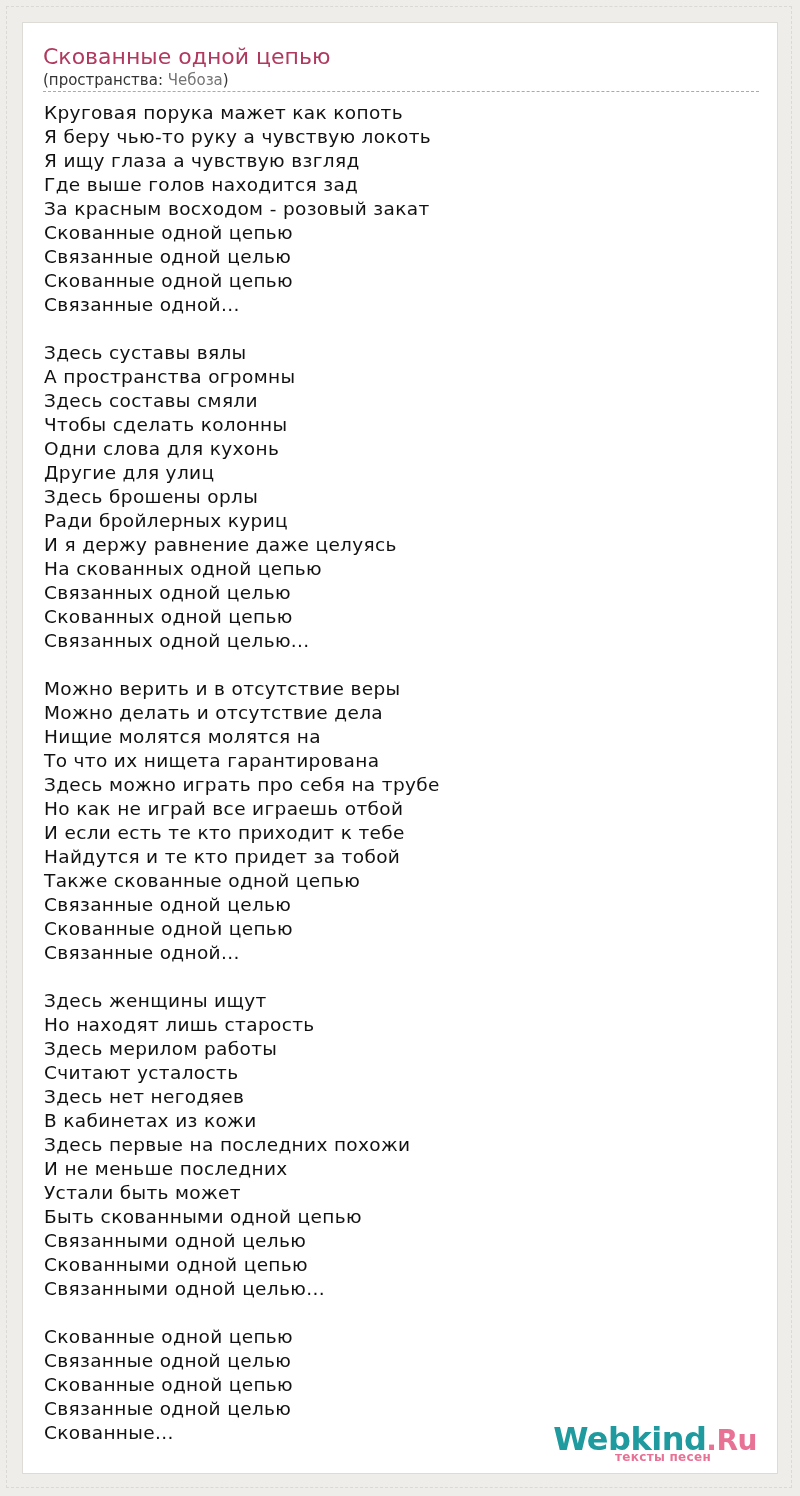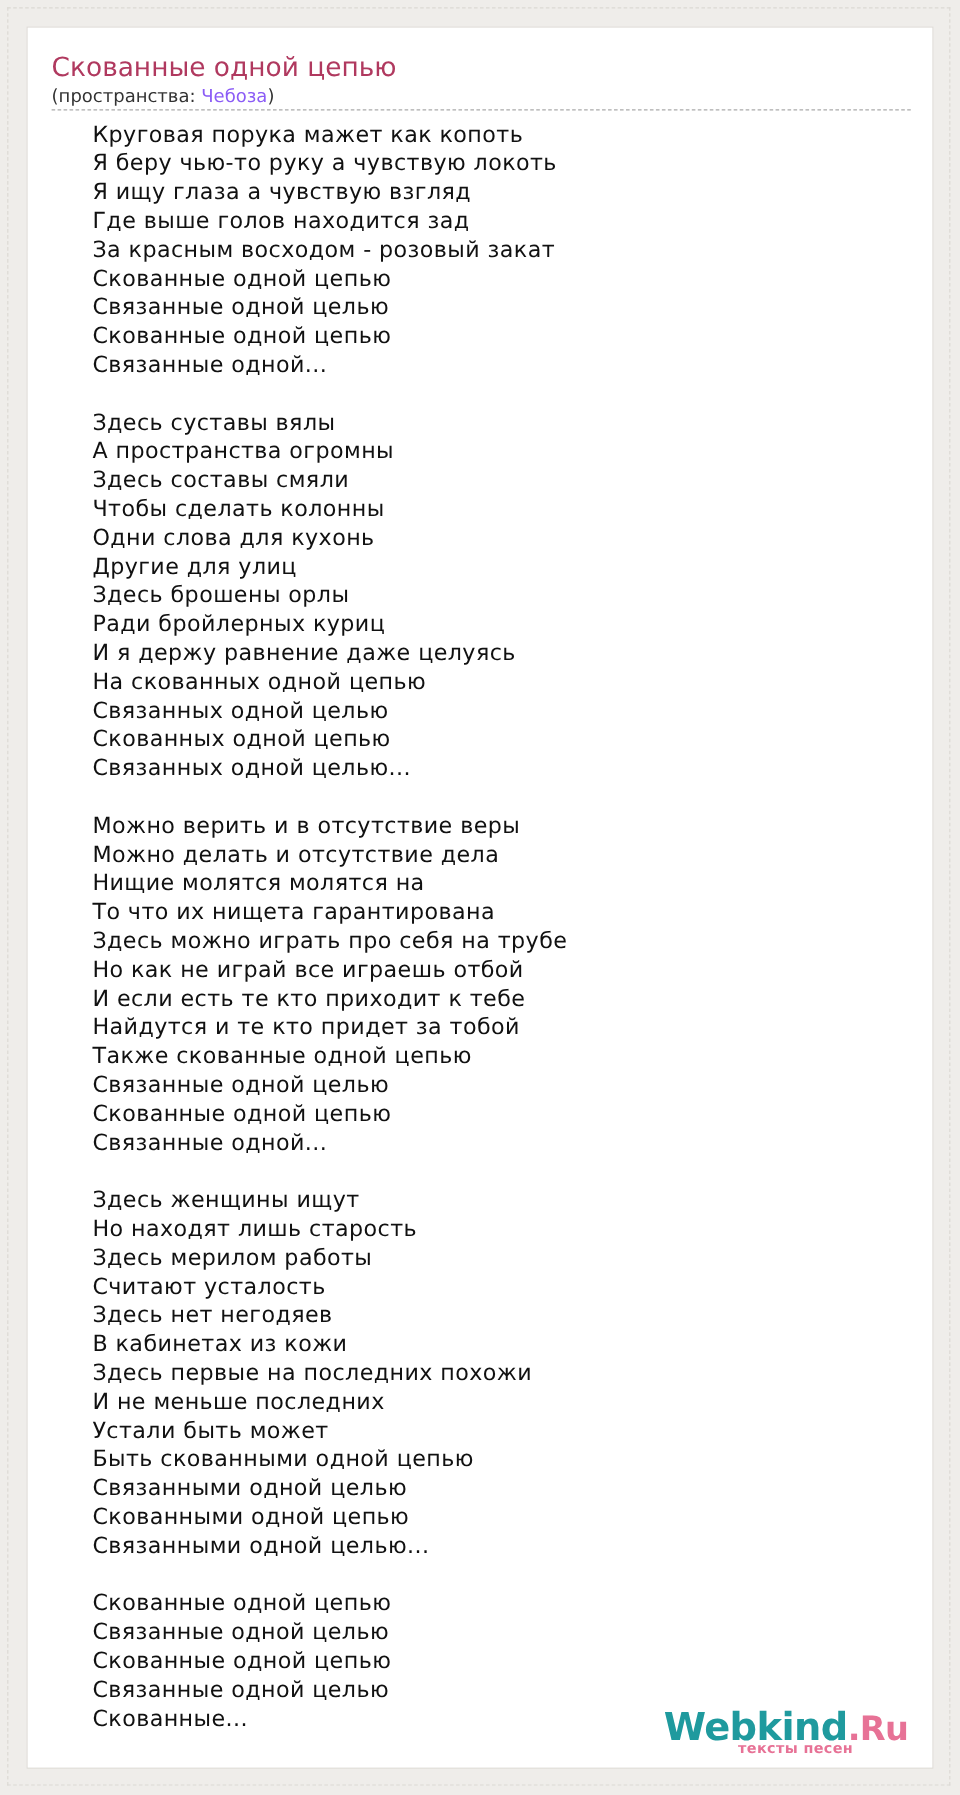--- a/index.html
+++ b/index.html
@@ -25,32 +25,32 @@
   }
   .title {
     position: absolute; left: 20px; top: 20px;
     font-size: 22px; color: #b0395f;
     line-height: 28px; white-space: nowrap;
   }
   .subtitle {
     position: absolute; left: 20px; top: 47px;
     font-size: 15px; color: #333; line-height: 20px; white-space: nowrap;
   }
-  .subtitle .artist { color: #8b5cf6; }
+  .subtitle .artist { color: #737373; }
   .divider {
     position: absolute; left: 20px; top: 68px; width: 716px;
     border-top: 1px dashed #aaaaaa;
   }
   .lyrics {
     position: absolute; left: 21px; top: 78px;
     font-size: 18.5px; line-height: 24px; color: #111;
     white-space: pre; letter-spacing: 0.35px;
   }
   .stanza { margin-bottom: 24px; }
-  .line { display: block; height: 24px; margin-left: 33px; }
+  .line { display: block; height: 24px; }
   .logo {
     position: absolute; right: 20px; bottom: 10px;
     text-align: right; line-height: 1;
   }
   .logo-main {
     font-size: 32px; font-weight: bold; color: #1f9a9e; letter-spacing: -0.5px;
   }
   .logo-main .tld { color: #e77296; font-size: 28px; }
   .logo-sub {
     display: block; font-size: 12px; font-weight: bold; color: #e77296;

